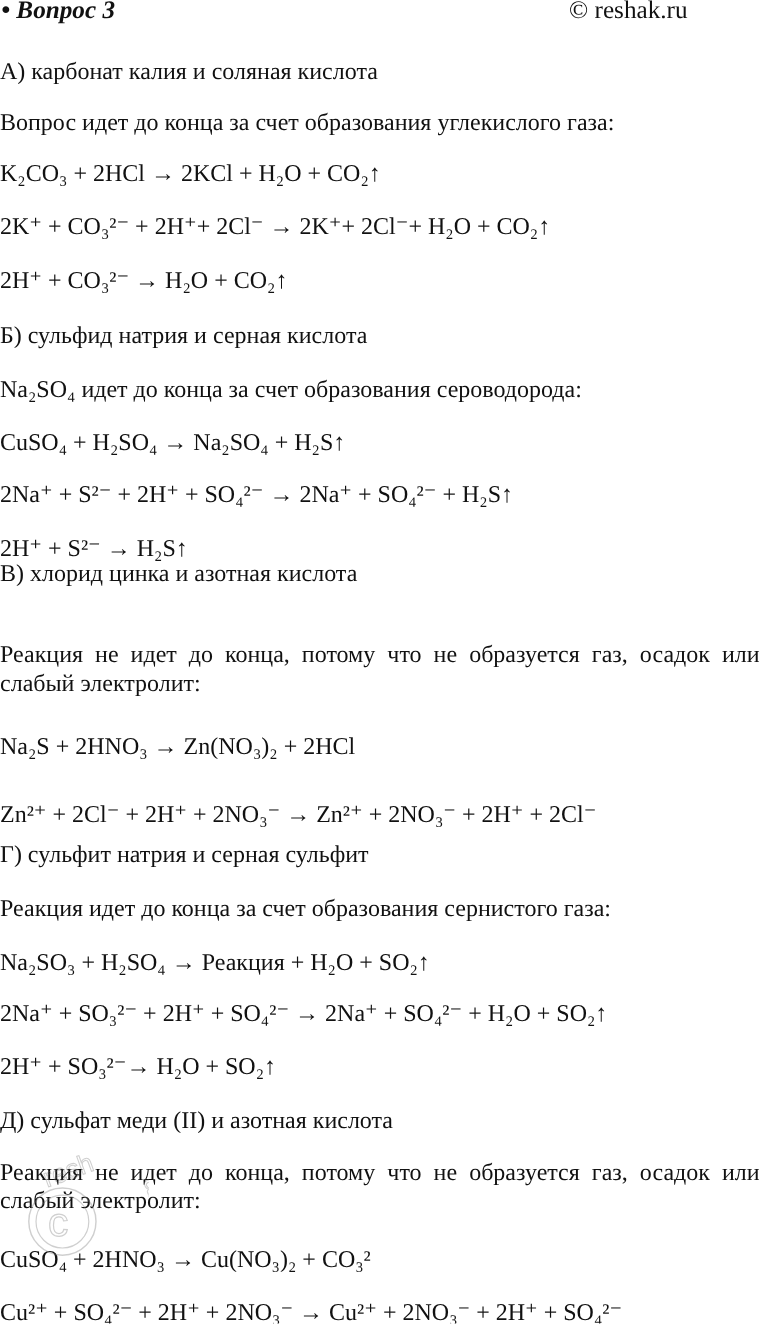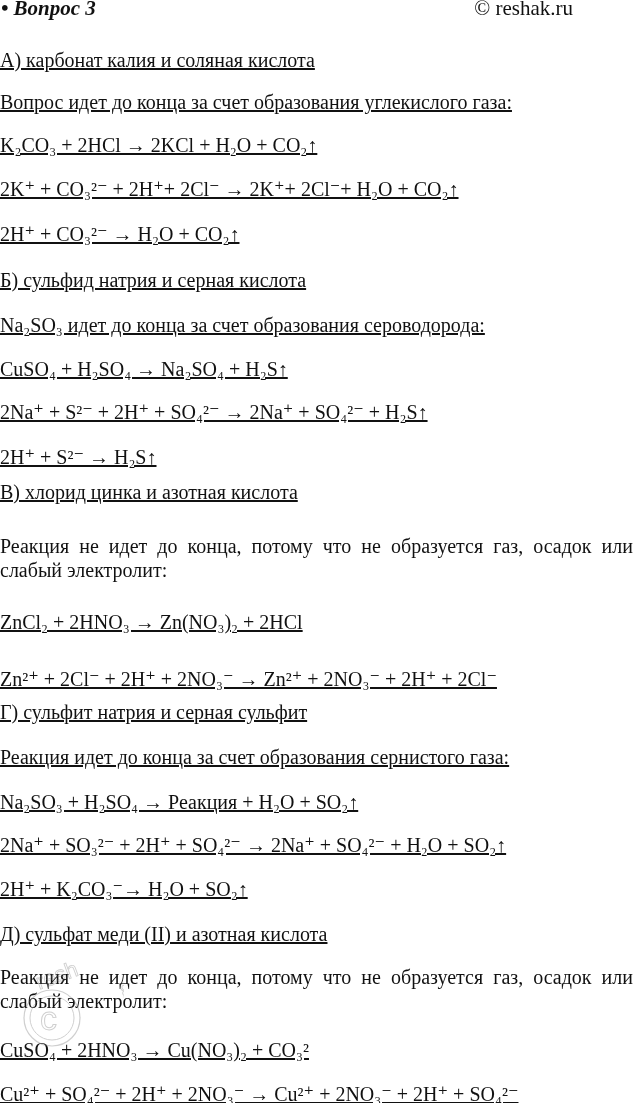--- a/index.html
+++ b/index.html
@@ -32,21 +32,20 @@
   .copyright {
     position: absolute;
     right: 0px; top: -4px;
     font-size: 21px;
   }
   .line {
     position: absolute;
     left: 0;
     white-space: nowrap;
     line-height: 24px;
-    text-decoration: underline;
   }
   .para {
     position: absolute;
     left: 0;
     width: 633px;
     text-align: justify;
     text-align-last: left;
     line-height: 23.5px;
   }
   .watermark {
@@ -65,35 +64,35 @@
   <span class="copyright">© reshak.ru</span>
 </div>
 
 <div class="line" style="top:48px">А) карбонат калия и соляная кислота</div>
 <div class="line" style="top:90px">Вопрос идет до конца за счет образования углекислого газа:</div>
 <div class="line eq" style="top:133px">K₂CO₃ + 2HCl → 2KCl + H₂O + CO₂↑</div>
 <div class="line eq" style="top:177px">2K⁺ + CO₃²⁻ + 2H⁺+ 2Cl⁻ → 2K⁺+ 2Cl⁻+ H₂O + CO₂↑</div>
 <div class="line eq" style="top:222px">2H⁺ + CO₃²⁻ → H₂O + CO₂↑</div>
 
 <div class="line" style="top:268px">Б) сульфид натрия и серная кислота</div>
-<div class="line" style="top:313px">Na₂SO₃ идет до конца за счет образования сероводорода:</div>
+<div class="line" style="top:313px">Na₂SO₄ идет до конца за счет образования сероводорода:</div>
 <div class="line eq" style="top:357px">CuSO₄ + H₂SO₄ → Na₂SO₄ + H₂S↑</div>
 <div class="line eq" style="top:400px">2Na⁺ + S²⁻ + 2H⁺ + SO₄²⁻ → 2Na⁺ + SO₄²⁻ + H₂S↑</div>
 <div class="line eq" style="top:445px">2H⁺ + S²⁻ → H₂S↑</div>
 
-<div class="line" style="top:480px">В) хлорид цинка и азотная кислота</div>
+<div class="line" style="top:466px">В) хлорид цинка и азотная кислота</div>
 <div class="para" style="top:535px">Реакция не идет до конца, потому что не образуется газ, осадок или слабый электролит:</div>
-<div class="line eq" style="top:610px">ZnCl₂ + 2HNO₃ → Zn(NO₃)₂ + 2HCl</div>
+<div class="line eq" style="top:610px">Na₂S + 2HNO₃ → Zn(NO₃)₂ + 2HCl</div>
 <div class="line eq" style="top:667px">Zn²⁺ + 2Cl⁻ + 2H⁺ + 2NO₃⁻ → Zn²⁺ + 2NO₃⁻ + 2H⁺ + 2Cl⁻</div>
 
 <div class="line" style="top:700px">Г) сульфит натрия и серная сульфит</div>
 <div class="line" style="top:745px">Реакция идет до конца за счет образования сернистого газа:</div>
 <div class="line eq" style="top:790px">Na₂SO₃ + H₂SO₄ → Реакция + H₂O + SO₂↑</div>
 <div class="line eq" style="top:833px">2Na⁺ + SO₃²⁻ + 2H⁺ + SO₄²⁻ → 2Na⁺ + SO₄²⁻ + H₂O + SO₂↑</div>
-<div class="line eq" style="top:877px">2H⁺ + K₂CO₃⁻→ H₂O + SO₂↑</div>
+<div class="line eq" style="top:877px">2H⁺ + SO₃²⁻→ H₂O + SO₂↑</div>
 
 <div class="line" style="top:922px">Д) сульфат меди (II) и азотная кислота</div>
 <div class="para" style="top:966px">Реакция не идет до конца, потому что не образуется газ, осадок или слабый электролит:</div>
 <div class="line eq" style="top:1038px">CuSO₄ + 2HNO₃ → Cu(NO₃)₂ + CO₃²</div>
 <div class="line eq" style="top:1082px">Cu²⁺ + SO₄²⁻ + 2H⁺ + 2NO₃⁻ → Cu²⁺ + 2NO₃⁻ + 2H⁺ + SO₄²⁻</div>
 
 <div class="watermark">
   <svg width="110" height="110" viewBox="0 0 110 110">
     <circle cx="38" cy="78" r="28" fill="none" stroke="#777" stroke-width="1.2"></circle>
     <circle cx="38" cy="78" r="22" fill="none" stroke="#777" stroke-width="1"></circle>

